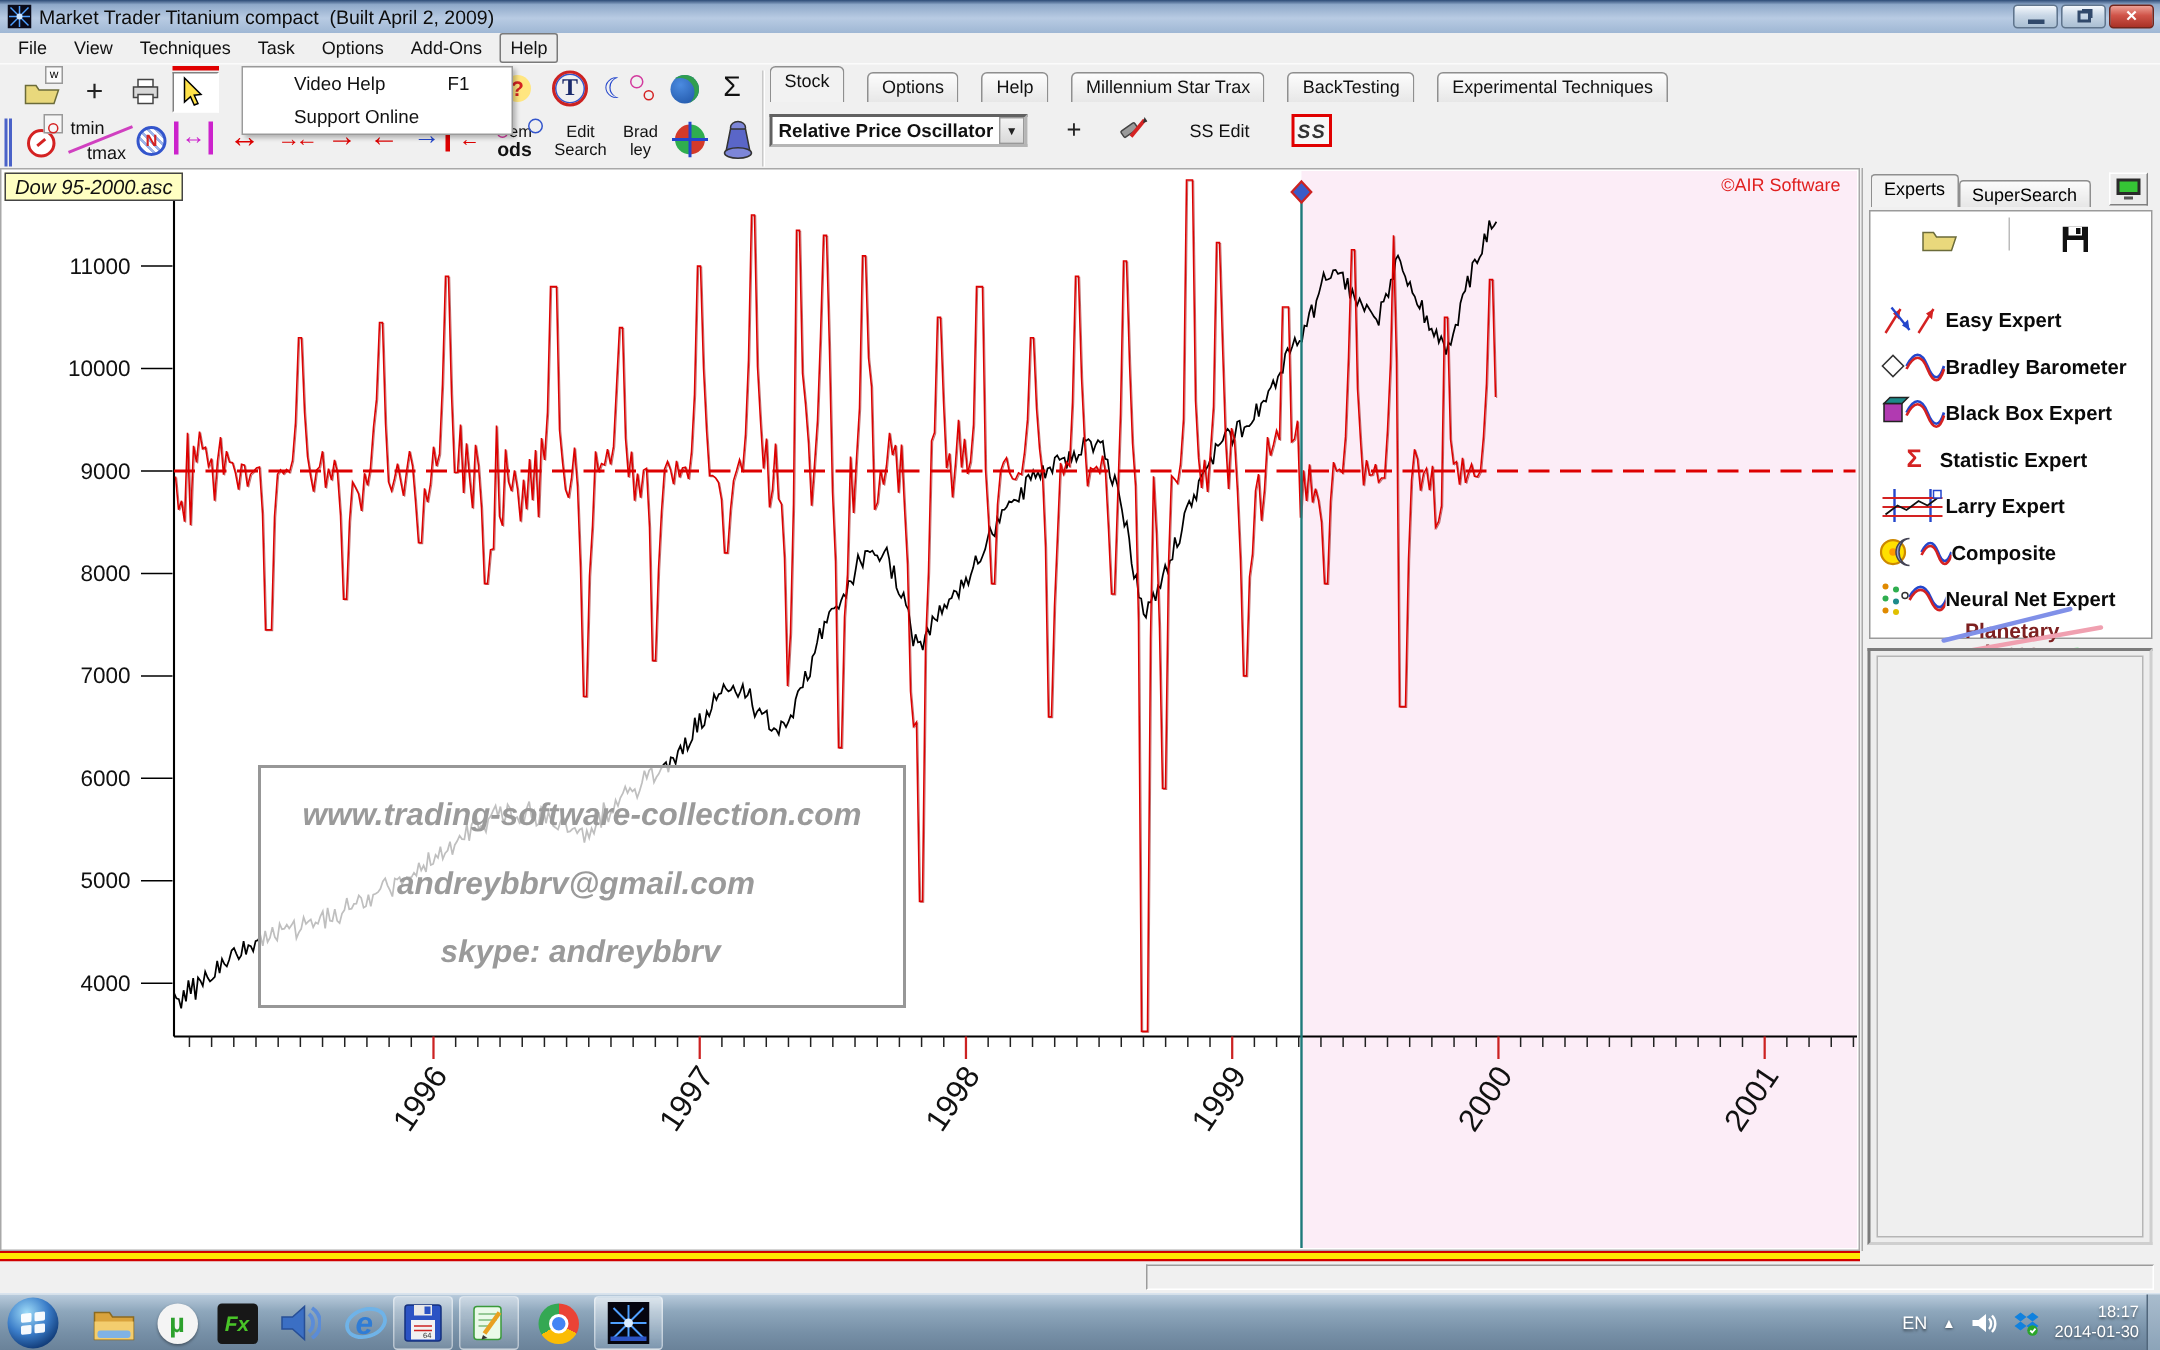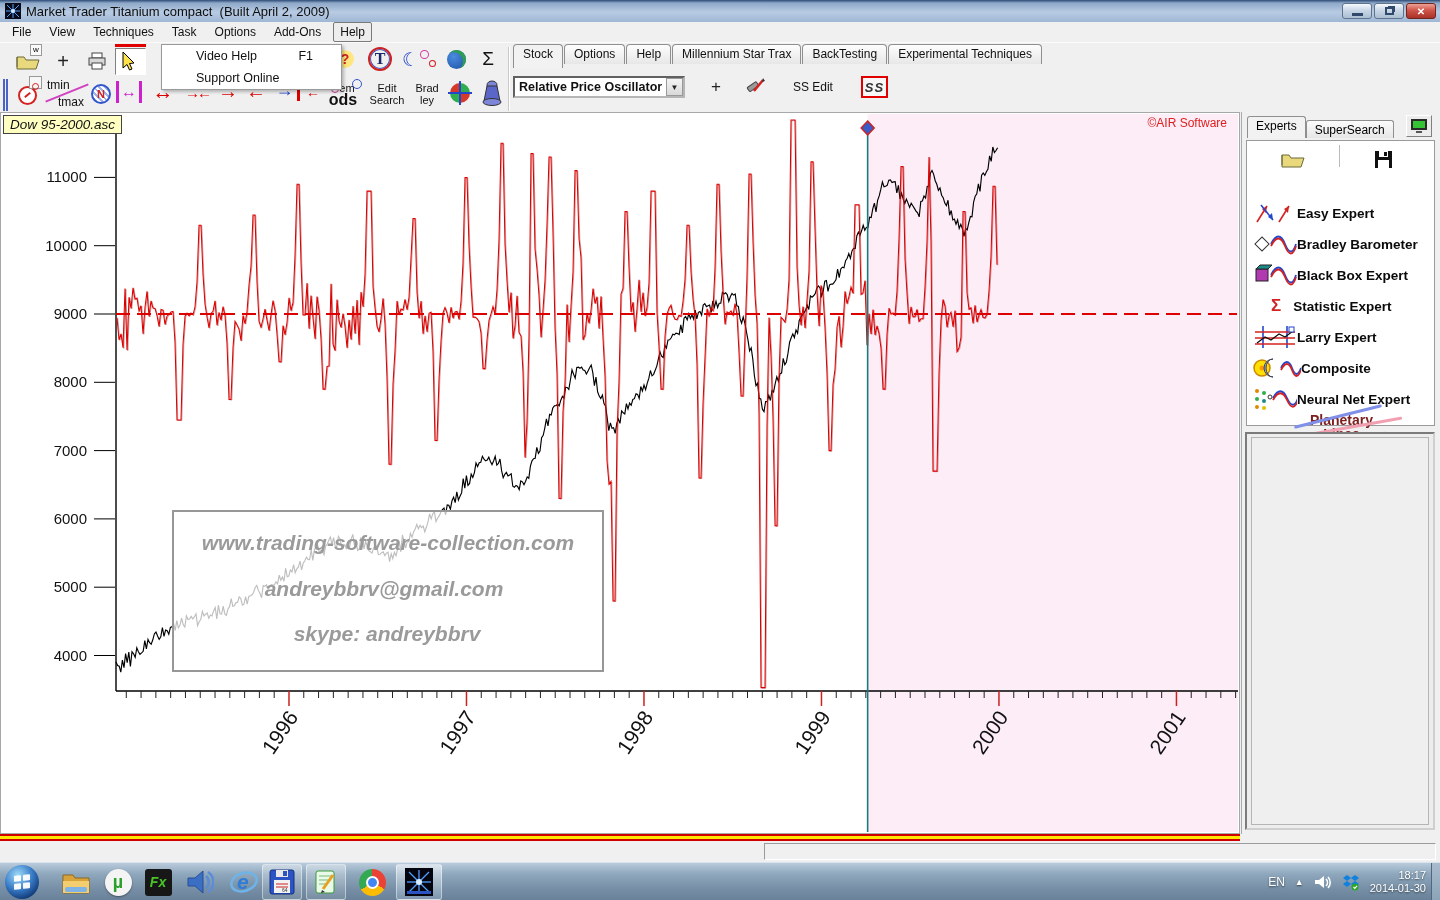--- a/index.html
+++ b/index.html
@@ -33,21 +33,21 @@
     border-top:1px solid #fbfbfb; }
   .ti { position:absolute; display:flex; align-items:center; justify-content:center; }
   .txt2 { font-size:11px; line-height:12px; text-align:center; color:#111; }
   #cursor-redbar { left:115px; top:1px; width:31px; height:3px; background:#e00000; }
   #cursor-btn { left:115px; top:5px; width:31px; height:27px; background:#fff;
     border:1px solid; border-color:#808080 #fff #fff #808080; }
   .ring { display:inline-block; border-radius:50%; }
   #tb-sep { left:508px; top:4px; width:2px; height:64px; border-left:1px solid #c9c9c9; border-right:1px solid #fff; }
 
   
-  #tabstrip { left:513px; top:44px; height:24px; display:flex; align-items:flex-start; }
+  #tabstrip { left:513px; top:44px; height:24px; display:flex; align-items:flex-end;gap:14px; }
   .tab { font-size:12px; color:#111; padding:2px 9px 3px 9px; border:1px solid #8f8f8f;
     border-bottom:none; border-radius:4px 4px 0 0; background:linear-gradient(#fdfdfd,#e7e7e7);
     height:20px; margin-right:1px; }
   .tab.active { height:24px; background:#f2f2f2; font-weight:normal; }
   #techrow { left:513px; top:74px; height:26px; display:flex; align-items:center; gap:12px; }
   #tech-select { width:172px; height:22px; background:#fff; border:2px inset #b5b5b5;
     display:flex; align-items:center; position:relative; }
   #tech-select span { font-size:12.5px; font-weight:bold; color:#111; margin-left:4px; }
   #tech-arrow { position:absolute; right:0; top:0; width:17px; height:18px;
     background:linear-gradient(#f4f4f4,#d9d9d9); border:1px solid #999;
@@ -219,21 +219,21 @@
   <div class="ti" style="left:116px;top:38px;width:26px;height:22px;border-left:3px solid #cc22cc;border-right:3px solid #cc22cc;color:#cc22cc;font-size:16px;font-weight:bold">↔</div>
   <div class="ti" style="left:148px;top:36px;width:30px;height:26px;color:#dd0000;font-size:21px;font-weight:bold">↔</div>
   <div class="ti" style="left:182px;top:38px;width:30px;height:22px;color:#dd0000;font-size:15px;font-weight:bold;letter-spacing:-3px">→←</div>
   <div class="ti" style="left:216px;top:36px;width:24px;height:24px;color:#dd0000;font-size:20px;font-weight:bold">→</div>
   <div class="ti" style="left:244px;top:36px;width:24px;height:24px;color:#dd0000;font-size:20px;font-weight:bold">←</div>
   <div class="ti" style="left:272px;top:36px;width:28px;height:22px;color:#2446cc;font-size:18px;font-weight:bold;border-right:3px solid #dd0000">→</div>
   <div class="ti" style="left:304px;top:40px;width:18px;height:18px;color:#dd0000;font-size:14px">←</div>
   <div class="ti" style="left:324px;top:34px;width:38px;height:34px">
     <div class="txt2">
       <span class="ring" style="width:8px;height:8px;border:1.5px solid #d23a9e;vertical-align:middle"></span><span>em</span><br>
-      <b style="font-size:16px">ods</b>
+      <b style="font-size:13px">ods</b>
     </div>
     <span class="ring abs" style="left:28px;top:2px;width:10px;height:10px;border:1.5px solid #3355cc"></span>
   </div>
   <div class="ti" style="left:364px;top:36px;width:46px;height:30px">
     <div class="txt2"><span>Edit</span><br><span>Search</span></div>
   </div>
   <div class="ti" style="left:410px;top:36px;width:34px;height:30px">
     <div class="txt2"><span>Brad</span><br><span>ley</span></div>
   </div>
   <div class="ti" style="left:446px;top:36px;width:28px;height:28px">

